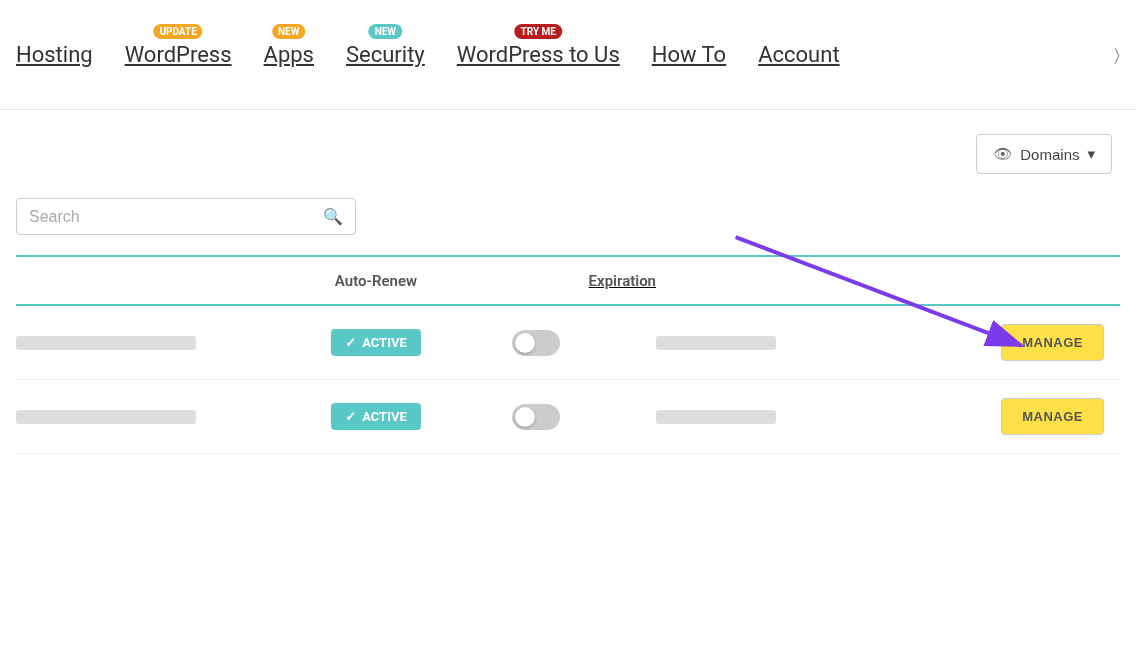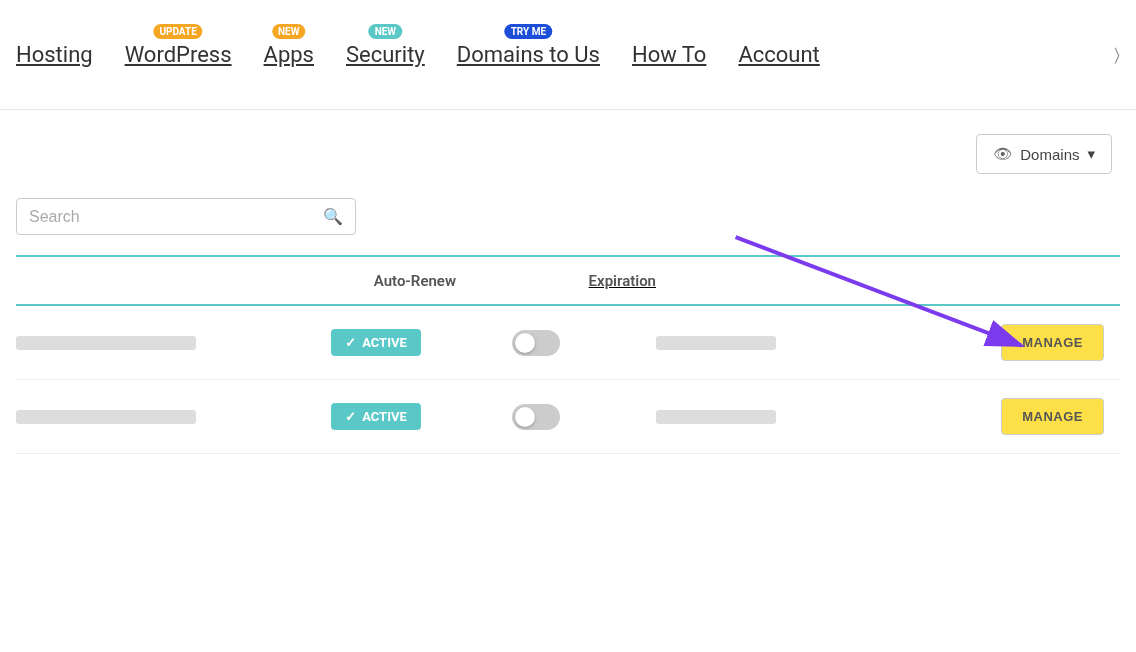--- a/index.html
+++ b/index.html
@@ -37,21 +37,21 @@
       transform: translateX(-50%);
       font-size: 10px;
       font-weight: 700;
       padding: 2px 6px;
       border-radius: 10px;
       color: #fff;
       white-space: nowrap;
     }
     .badge-orange { background: #f5a623; }
     .badge-teal { background: #5bc8c8; }
-    .badge-purple { background: #1d4ed8; }
+    .badge-purple { background: #b91c1c; }
 
     .nav-chevron {
       font-size: 18px;
       color: #999;
       cursor: pointer;
       align-self: center;
       margin-left: auto;
     }
 
     
@@ -110,21 +110,21 @@
       margin-top: 20px;
     }
     .table-header {
       display: flex;
       align-items: center;
       padding: 14px 0;
       border-bottom: 2px solid #5bc8c8;
     }
     .col-domain { flex: 0 0 280px; }
     .col-status { flex: 0 0 160px; text-align: center; }
-    .col-autorenew { flex: 0 0 160px; text-align: right; }
+    .col-autorenew { flex: 0 0 160px; text-align: center; }
     .col-expiration { flex: 0 0 200px; text-align: right; text-decoration: underline; }
     .col-action { flex: 1; display: flex; justify-content: flex-end; padding-right: 16px; }
 
     .th-label {
       font-size: 15px;
       font-weight: 600;
       color: #555;
     }
 
     
@@ -230,21 +230,21 @@
   <div class="nav-item">
     <span class="badge badge-orange">NEW</span>
     <span class="nav-label">Apps</span>
   </div>
   <div class="nav-item">
     <span class="badge badge-teal">NEW</span>
     <span class="nav-label">Security</span>
   </div>
   <div class="nav-item">
     <span class="badge badge-purple">TRY ME</span>
-    <span class="nav-label">Domains to Us</span>
+    <span class="nav-label">WordPress to Us</span>
   </div>
   <div class="nav-item">
     <span class="nav-label">How To</span>
   </div>
   <div class="nav-item">
     <span class="nav-label">Account</span>
   </div>
   <div class="nav-chevron">〉</div>
 </nav>
 

